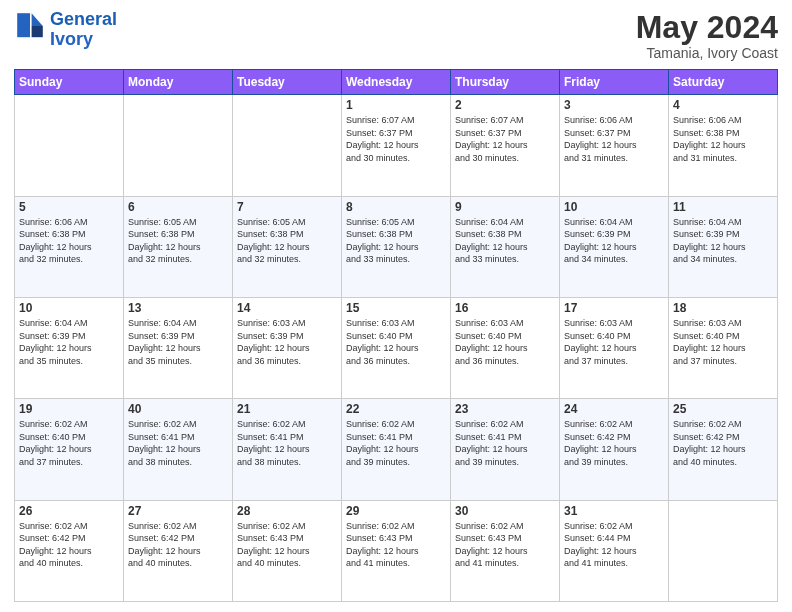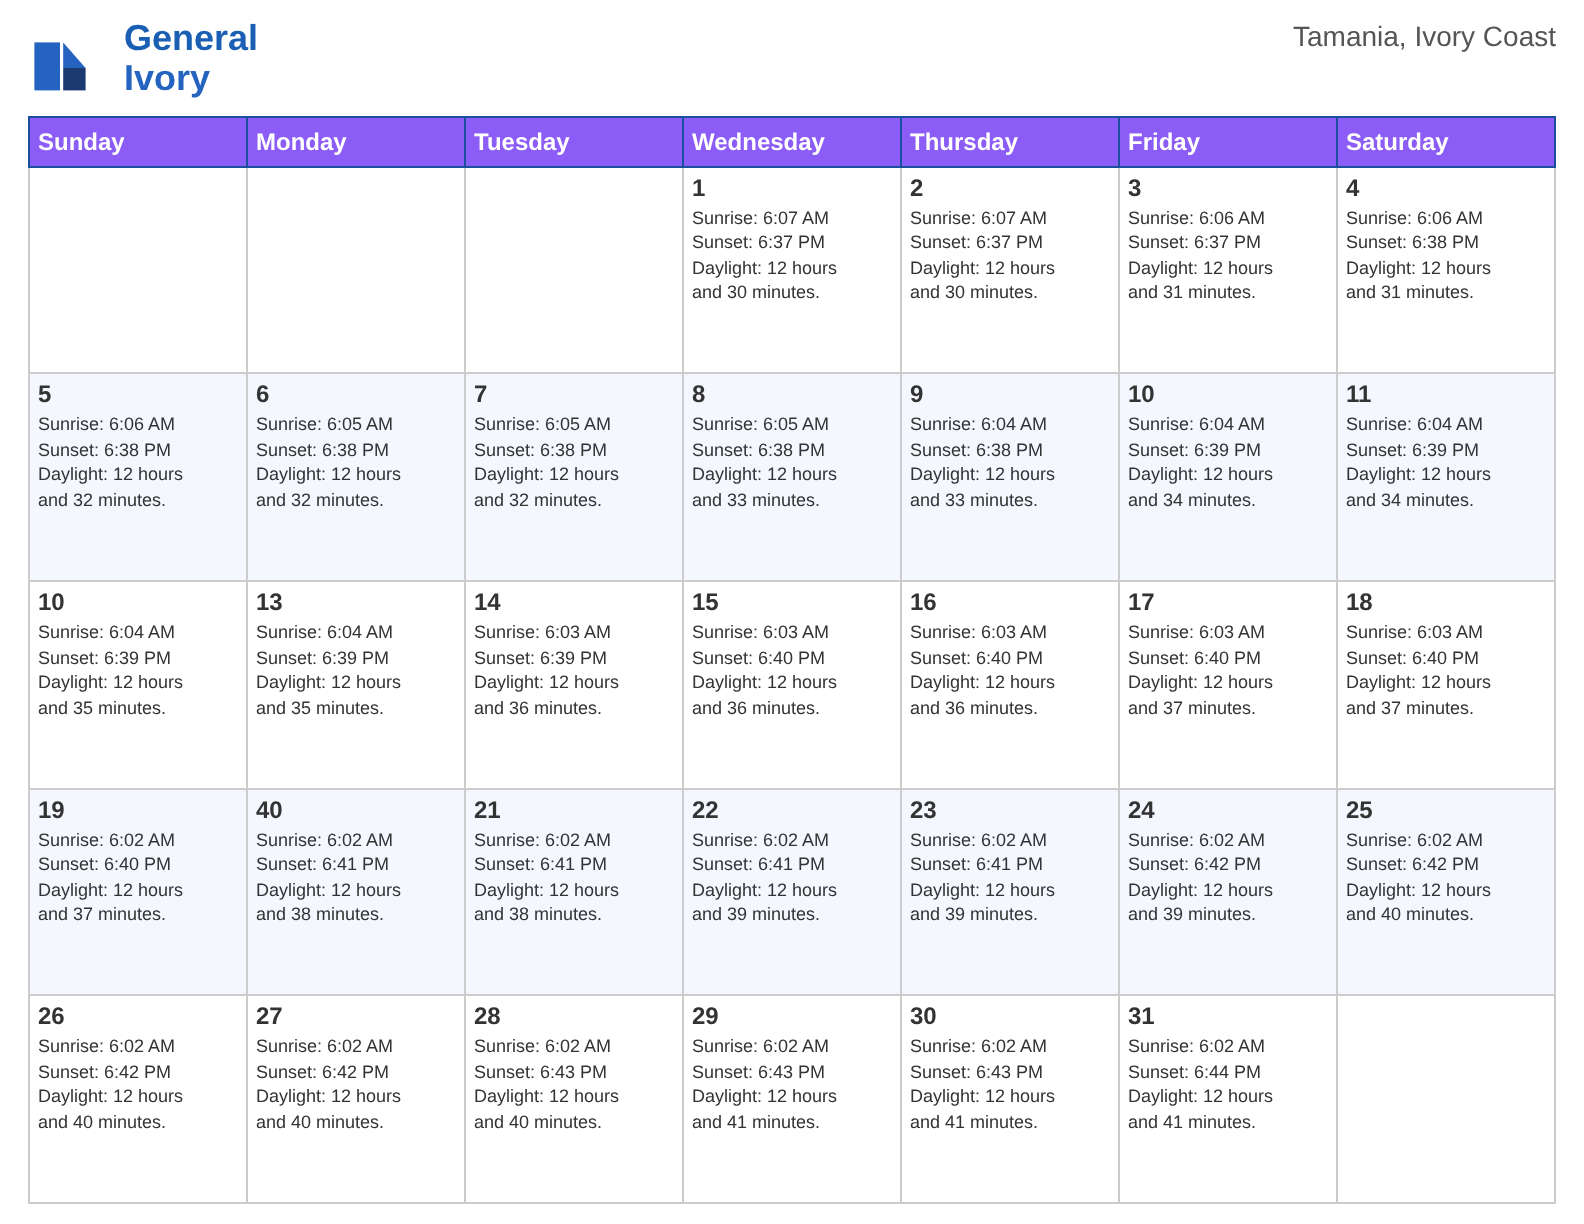--- a/index.html
+++ b/index.html
@@ -18,22 +18,22 @@
       padding: 10px 14px 10px 14px;
     }
     .header {
       display: flex;
       justify-content: space-between;
       align-items: flex-start;
       margin-bottom: 8px;
     }
     .logo {
       display: flex;
-      align-items: flex-end;
-      gap: 16px;
+      align-items: flex-start;
+      gap: 4px;
     }
     .logo-text {
       font-size: 18px;
       font-weight: bold;
       color: #333;
       line-height: 1.1;
     }
     .logo-text span {
       color: #1a5fb4;
     }
@@ -107,20 +107,21 @@
         <polygon points="22,4 36,20 22,20" fill="#2563c0"></polygon>
         <polygon points="22,20 36,20 36,34 22,34" fill="#1a3a70"></polygon>
         <rect x="4" y="4" width="16" height="30" fill="#2563c0"></rect>
       </svg>
       <div class="logo-text">
         <div><span>General</span></div>
         <div><span style="color:#2563c0">Ivory</span></div>
       </div>
     </div>
     <div class="title-block">
+      <div class="main-title">May 2024</div>
       <div class="subtitle">Tamania, Ivory Coast</div>
     </div>
   </div>
 
   <table class="calendar-table">
     <thead>
       <tr>
       <th>Sunday</th>
           <th>Monday</th>
           <th>Tuesday</th>

